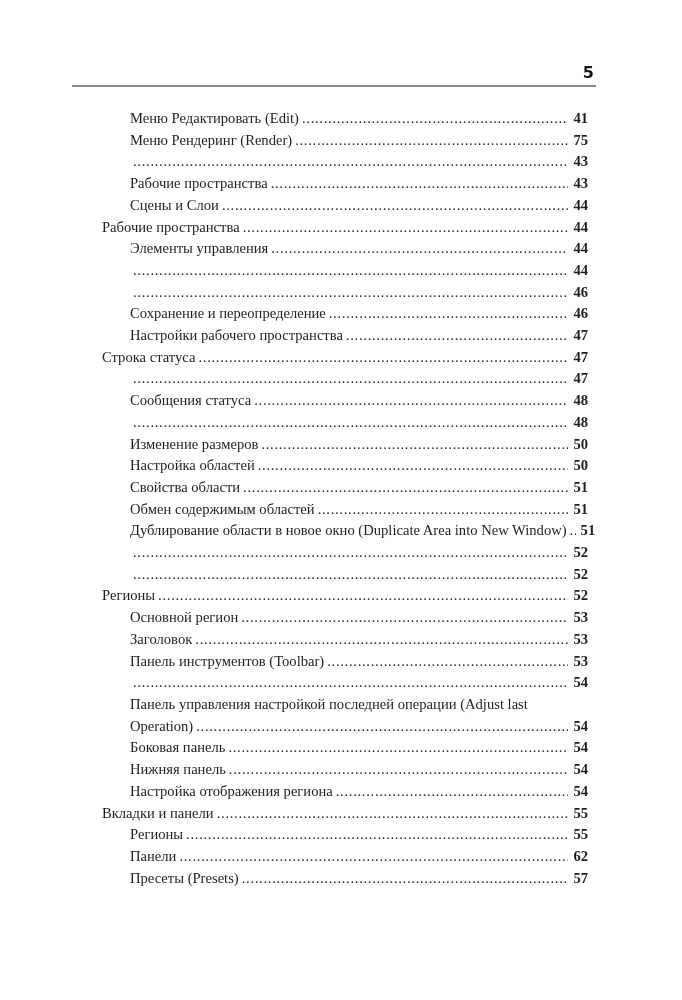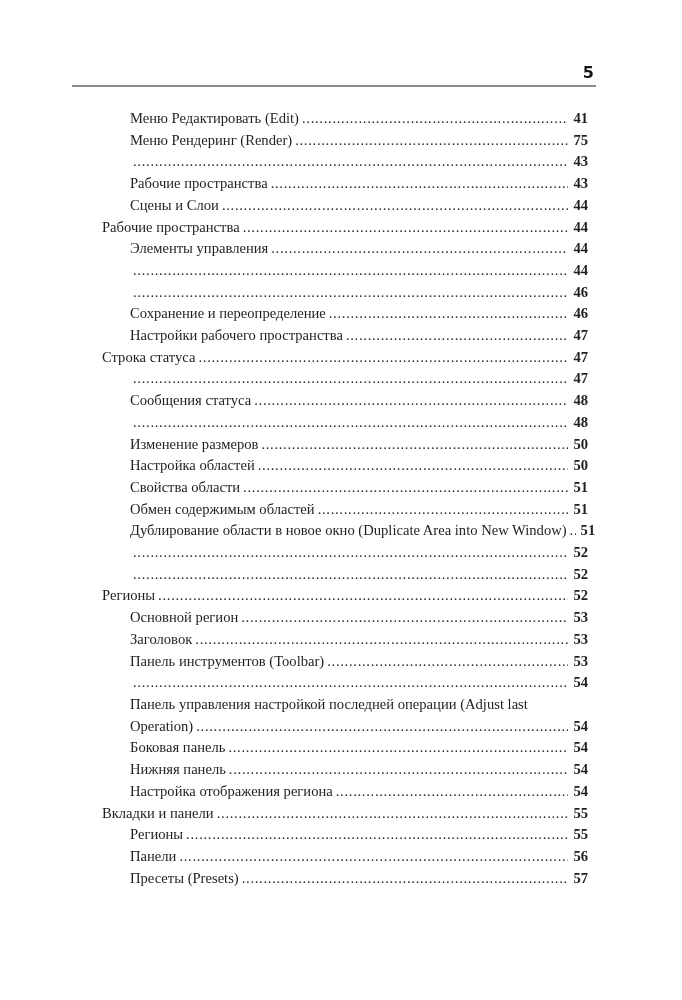--- a/index.html
+++ b/index.html
@@ -230,21 +230,21 @@
         <span class="toc-page">55</span>
       </div>
       <div class="toc-row level-2">
         <span class="toc-title">Регионы</span>
         <span class="toc-dots"></span>
         <span class="toc-page">55</span>
       </div>
       <div class="toc-row level-2">
         <span class="toc-title">Панели</span>
         <span class="toc-dots"></span>
-        <span class="toc-page">56</span>
+        <span class="toc-page">62</span>
       </div>
       <div class="toc-row level-2">
         <span class="toc-title">Пресеты (Presets)</span>
         <span class="toc-dots"></span>
         <span class="toc-page">57</span>
       </div>
     </div>
 </div>
 
 </body></html>

